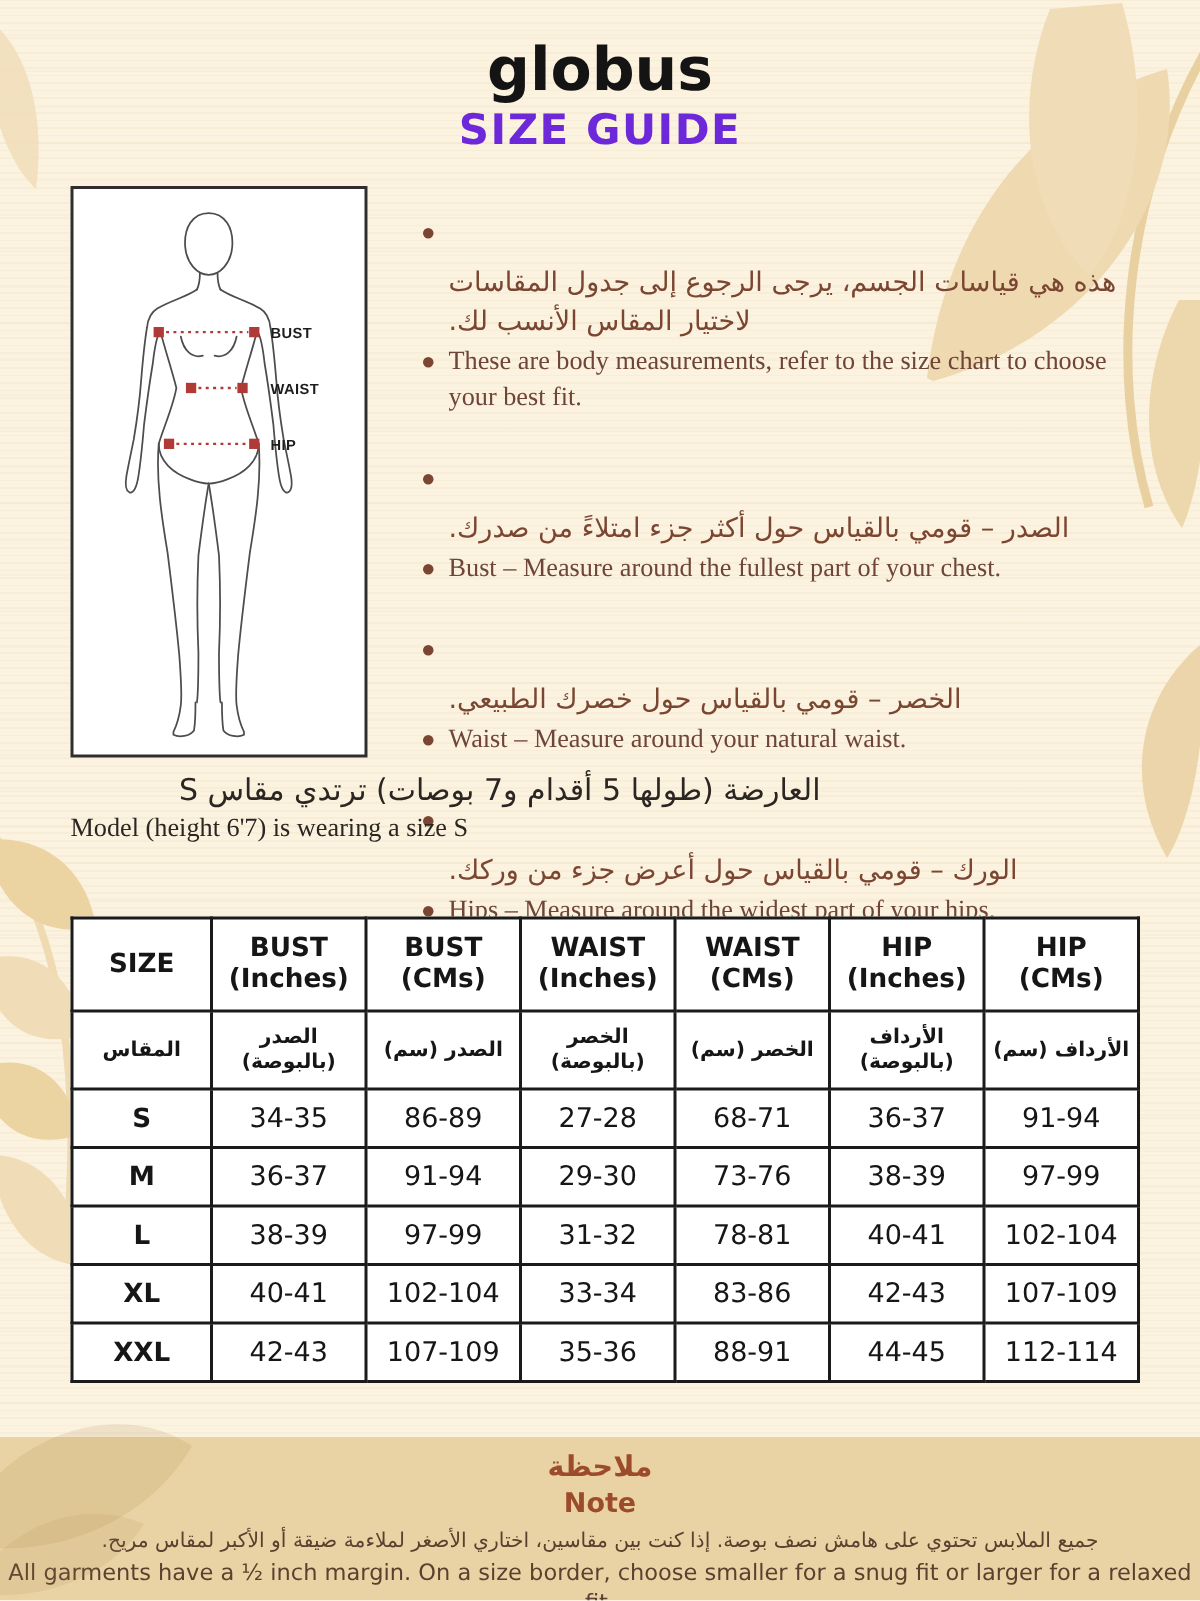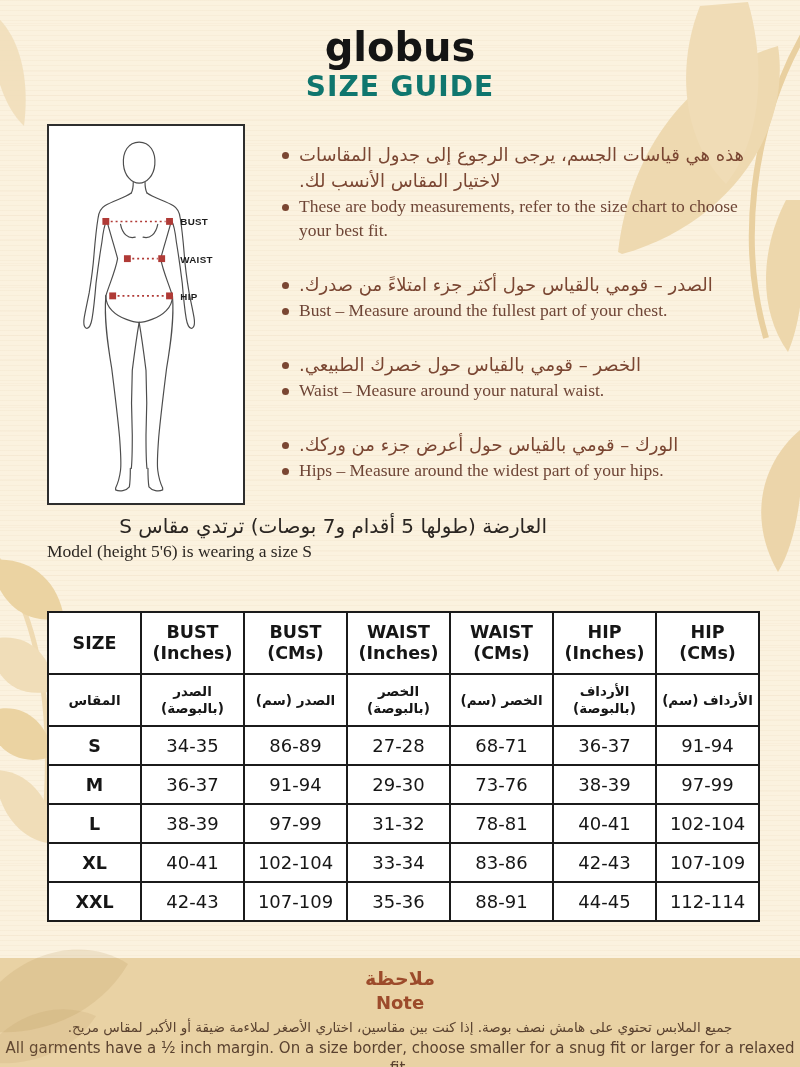--- a/index.html
+++ b/index.html
@@ -12,38 +12,38 @@
     content:""; position:absolute; inset:0; z-index:0; pointer-events:none;
     background:
       repeating-linear-gradient(180deg, rgba(205,170,120,.07) 0 1px, transparent 1px 5px),
       repeating-linear-gradient(180deg, transparent 0 23px, rgba(205,170,120,.05) 23px 24px);
   }
   .deco{position:absolute; left:0; top:0; z-index:0; pointer-events:none;}
   .deco-over{position:absolute; left:0; top:0; z-index:5; pointer-events:none;}
 
   header{position:absolute; top:24px; left:0; width:100%; text-align:center; z-index:2;}
   .logo{font-family:"DejaVu Sans",sans-serif; font-weight:bold; font-size:40px; line-height:46px; color:#141414; letter-spacing:0;}
-  .title{font-family:"DejaVu Sans",sans-serif; font-weight:bold; font-size:28px; line-height:34px; color:#0f766e; letter-spacing:1px;}
+  .title{font-family:"DejaVu Sans",sans-serif; font-weight:bold; font-size:28px; line-height:34px; color:#6d28d9; letter-spacing:1px;}
 
   .figure-box{
     position:absolute; left:47px; top:124px; width:198px; height:381px;
     background:#ffffff; border:2px solid #2e2e2e; box-sizing:border-box; z-index:2;
   }
   .figure-box svg{display:block; width:100%; height:100%;}
   .croquis{stroke:#4d4d4d; stroke-width:1.2; fill:none; stroke-linecap:round;}
   .m-line{stroke:#B03A36; stroke-width:1.6; stroke-dasharray:2,3;}
   .m-sq{fill:#B03A36;}
   .m-label{font-family:"Liberation Sans",sans-serif; font-size:10px; font-weight:bold; fill:#1d1d1d; letter-spacing:.3px;}
 
   .bullets{position:absolute; left:282px; top:142px; width:492px; z-index:2;}
   .b-group{margin-bottom:30px;}
   .b-row{display:flex; align-items:flex-start;}
   .dot{width:7px; height:7px; border-radius:50%; background:#7A4632; margin:10px 10px 0 0; flex:none;}
   .b-row .txt{flex:1; min-width:0;}
-  .txt.ar{font-family:"DejaVu Sans",sans-serif; font-size:18px; line-height:26px; color:#7A4632; direction:rtl; text-align:left;}
+  .txt.ar{font-family:"DejaVu Sans",sans-serif; font-size:18px; line-height:26px; color:#7A4632; direction:rtl; text-align:left;margin-top:34px;}
   .txt.en{font-family:"Liberation Serif",serif; font-size:17.5px; line-height:24px; color:#6E4536;}
 
   .model-note{position:absolute; left:47px; top:514px; width:500px; z-index:2;}
   .model-note .m-ar{font-family:"DejaVu Sans",sans-serif; font-size:20px; line-height:25px; color:#2B2622; direction:rtl; text-align:right;}
   .model-note .m-en{font-family:"Liberation Serif",serif; font-size:17.5px; line-height:24px; color:#2B2622;}
 
   table.size-chart{
     position:absolute; left:47px; top:611px; width:711px; z-index:2;
     border-collapse:collapse; background:#ffffff; table-layout:fixed;
     font-family:"DejaVu Sans",sans-serif;
@@ -178,21 +178,21 @@
       </div>
       <div class="b-row">
         <span class="dot"></span>
         <div class="txt en">Hips – Measure around the widest part of your hips.</div>
       </div>
     </div>
   </section>
 
   <div class="model-note">
     <div class="m-ar" dir="rtl">العارضة (طولها 5 أقدام و7 بوصات) ترتدي مقاس S</div>
-    <div class="m-en">Model (height 5'6) is wearing a size S</div>
+    <div class="m-en">Model (height 6'7) is wearing a size S</div>
   </div>
 
   <table class="size-chart">
     <colgroup>
       <col style="width:93px">
       <col style="width:103px">
         <col style="width:103px">
         <col style="width:103px">
       <col style="width:103px">
         <col style="width:103px">

